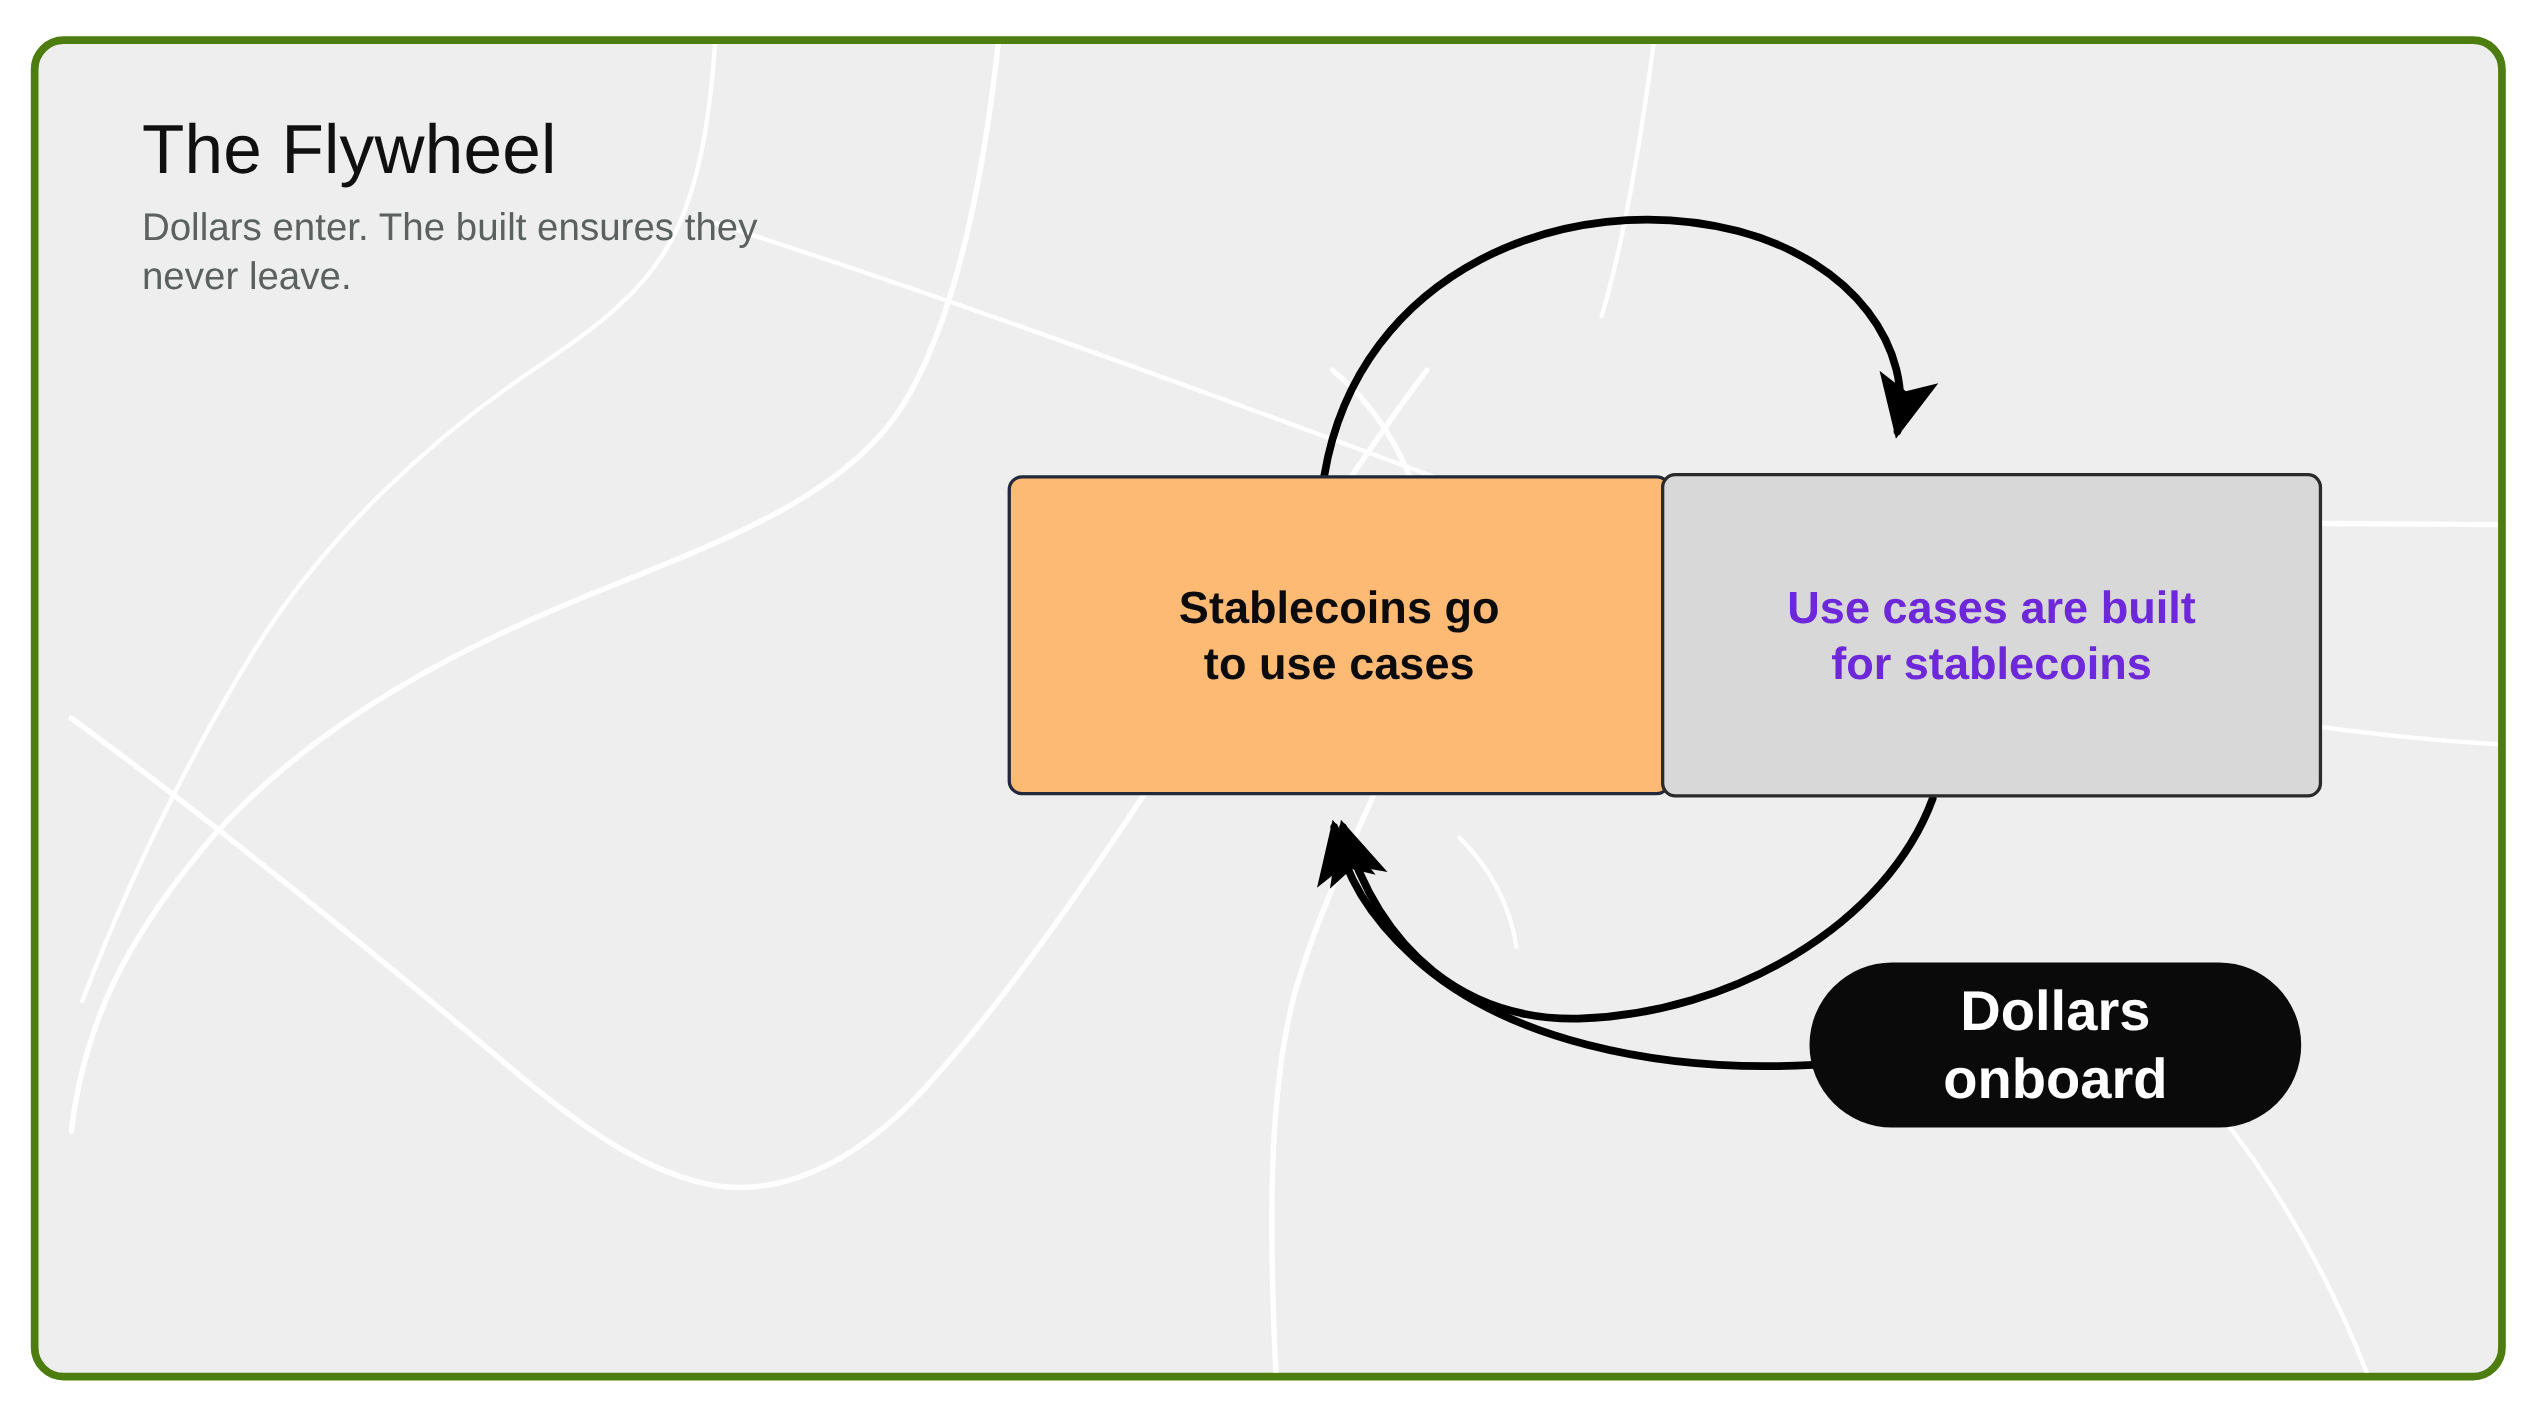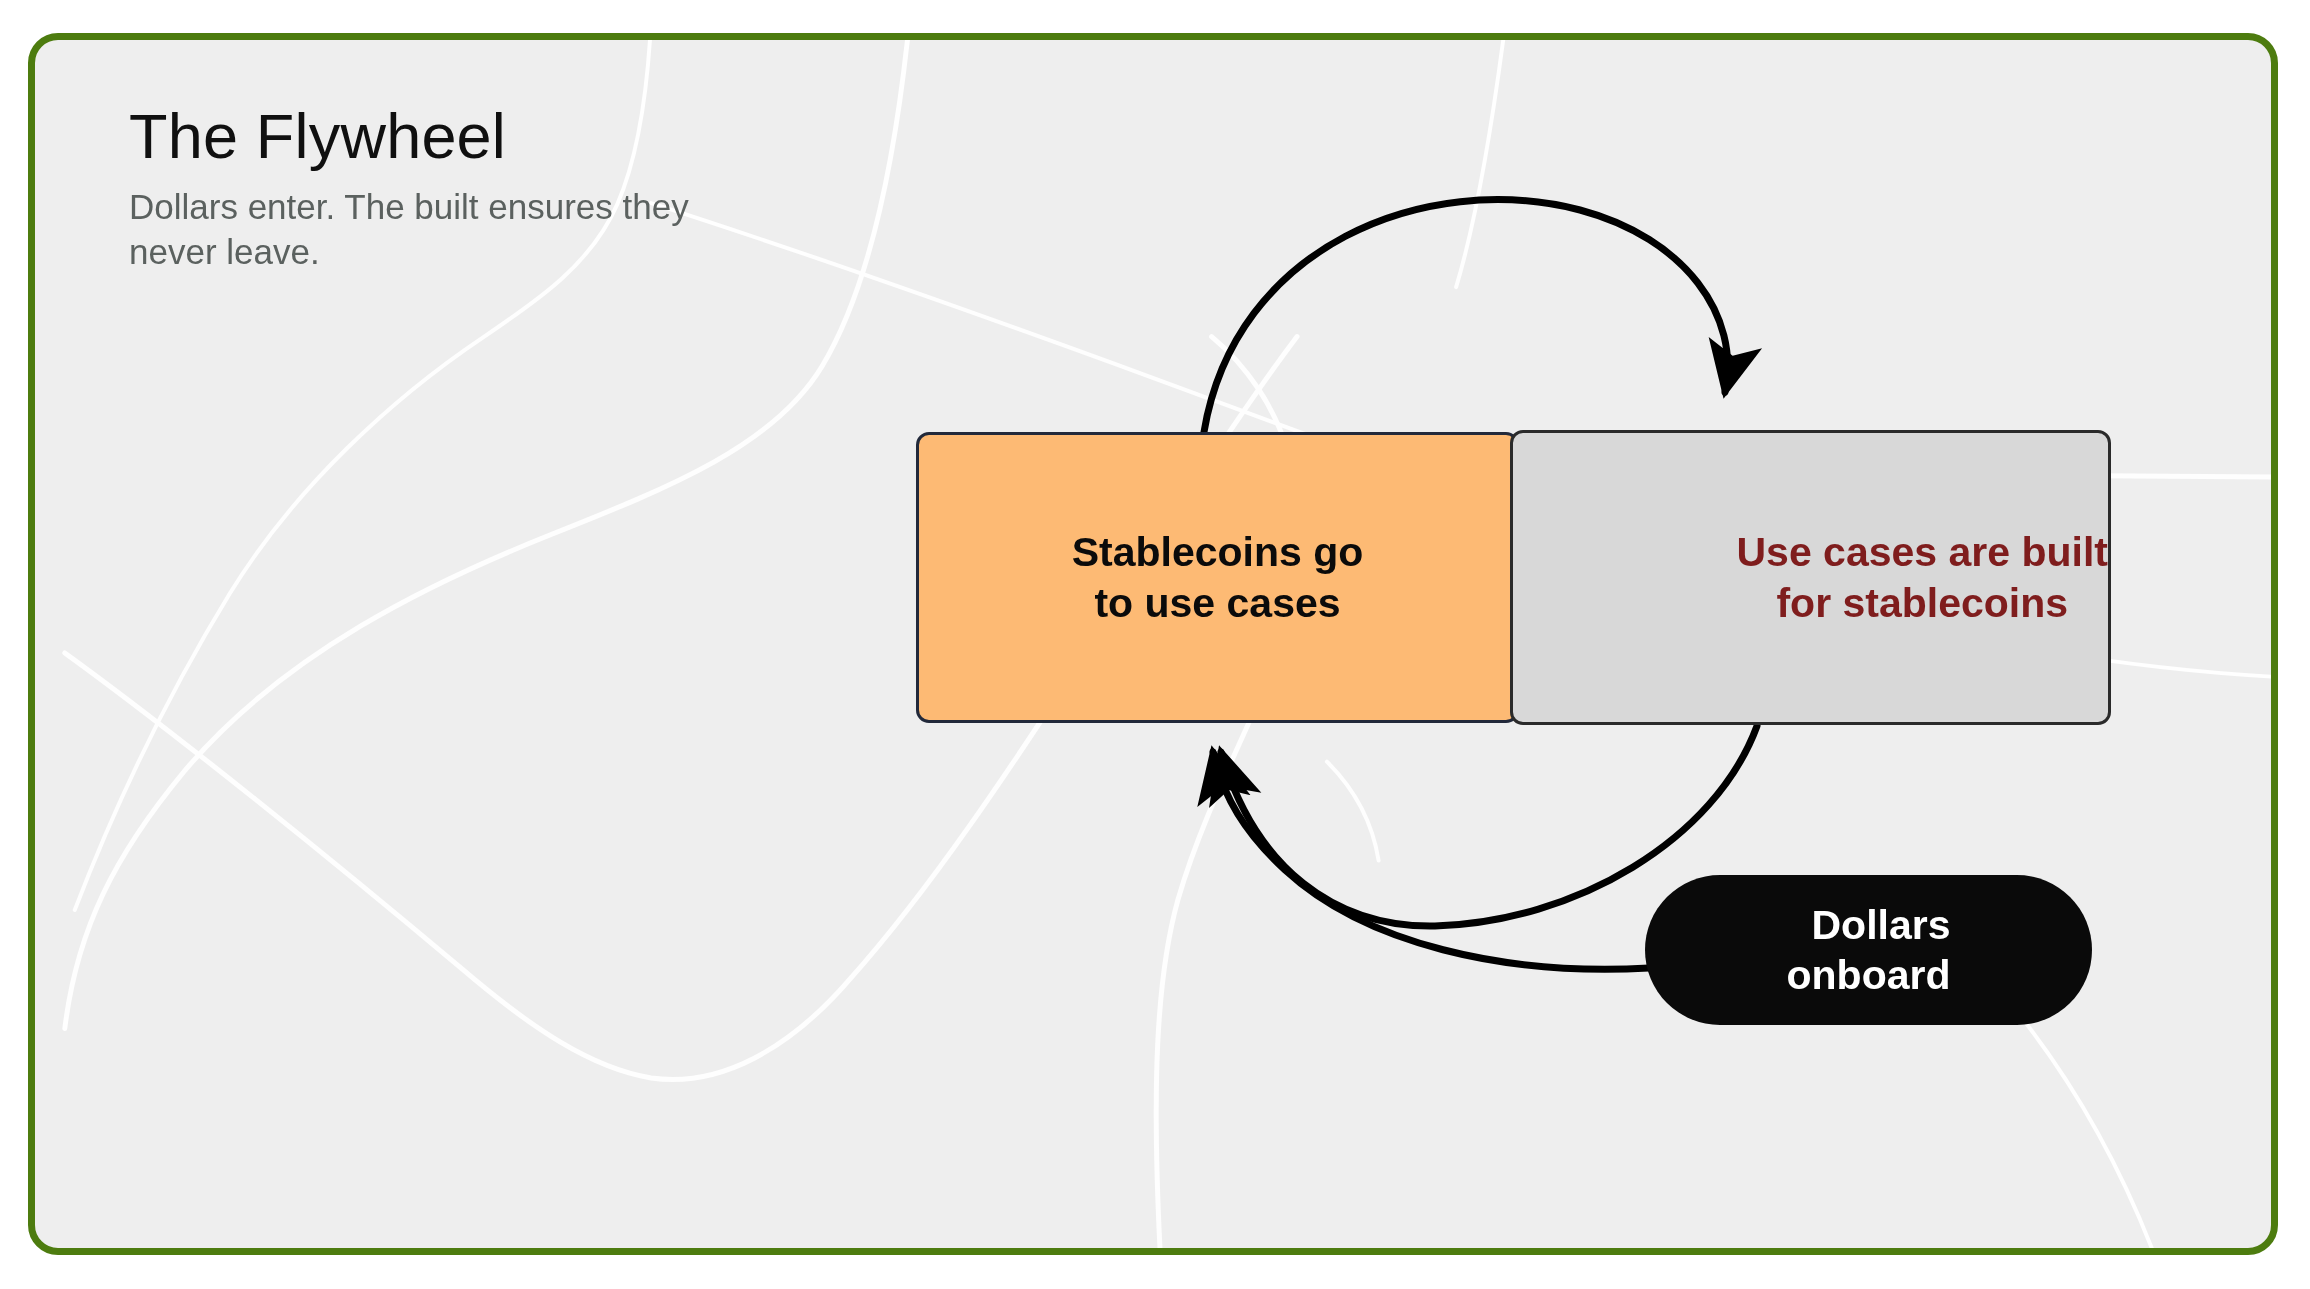--- a/index.html
+++ b/index.html
@@ -110,38 +110,36 @@
 
   
   #node-usecases {
     left: 1475px;
     top: 390px;
     width: 601px;
     height: 295px;
     background: #d8d8d8;
     border: 3px solid #2a2a2a;
     border-radius: 13px;
-    color: #7f1d1d;
+    color: #6d28d9;
     font-size: 41px;
     line-height: 1.22;
-    justify-content: flex-end;
   }
 
   
   #node-dollars {
     left: 1610px;
     top: 835px;
     width: 447px;
     height: 150px;
     background: #0a0a0a;
     border-radius: 75px;
     color: #ffffff;
-    font-size: 41px;
+    font-size: 51px;
     line-height: 1.22;
-    text-align: right;
   }
 </style>
 </head>
 <body>
 
 <div id="slide-card">
 
   <svg id="bg-pattern" viewBox="0 0 2250 1222" preserveAspectRatio="none" aria-hidden="true">
     <g fill="none" stroke="#ffffff" stroke-width="4" stroke-linecap="round" opacity="0.95">
       <path d="M 880 -20 C 866 120 840 250 792 330 C 744 410 640 452 520 500

